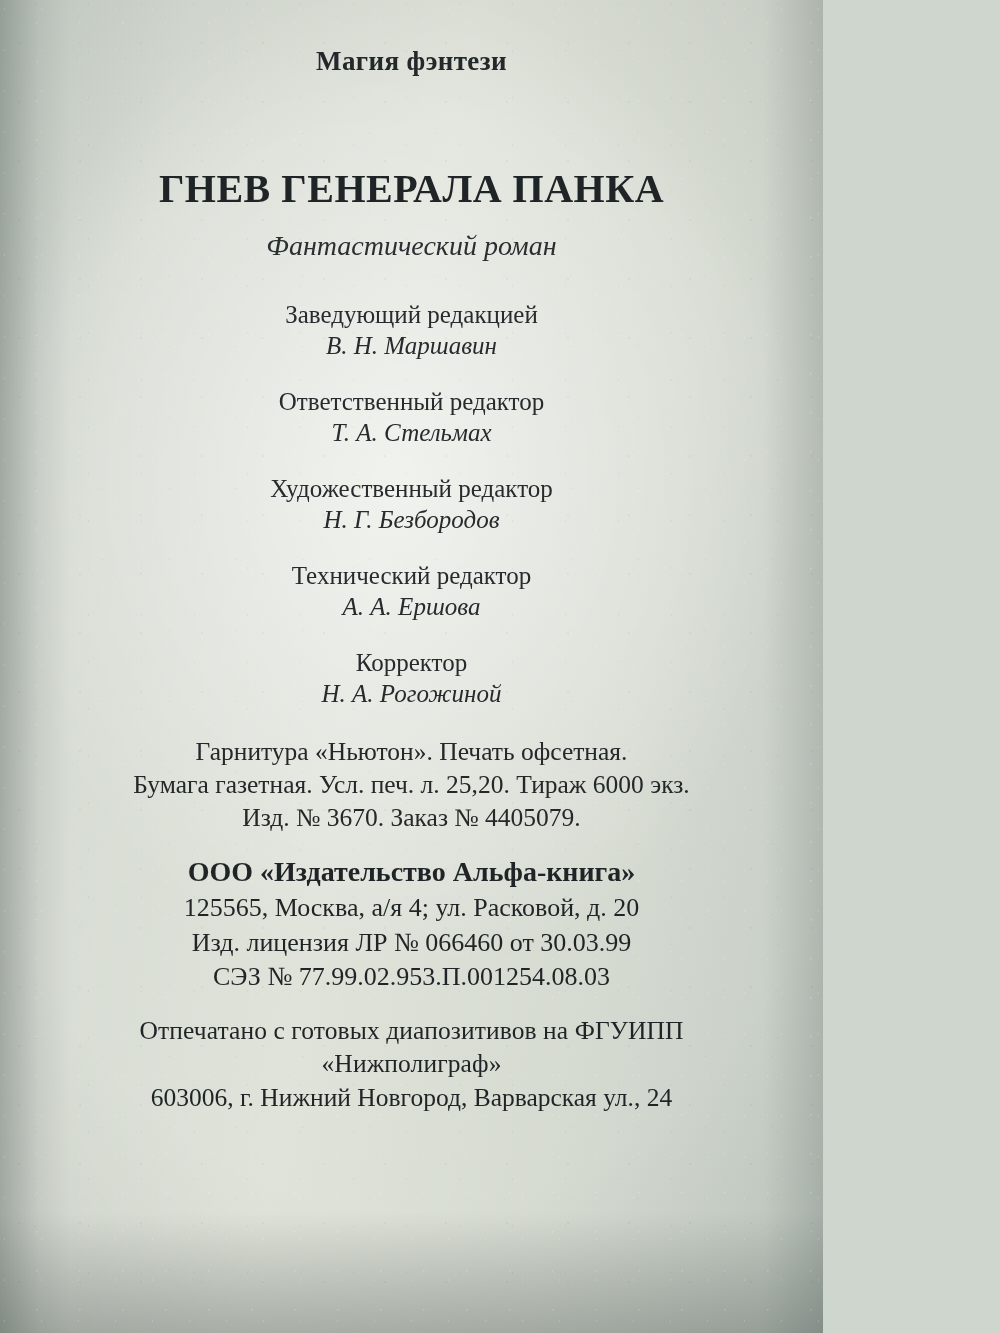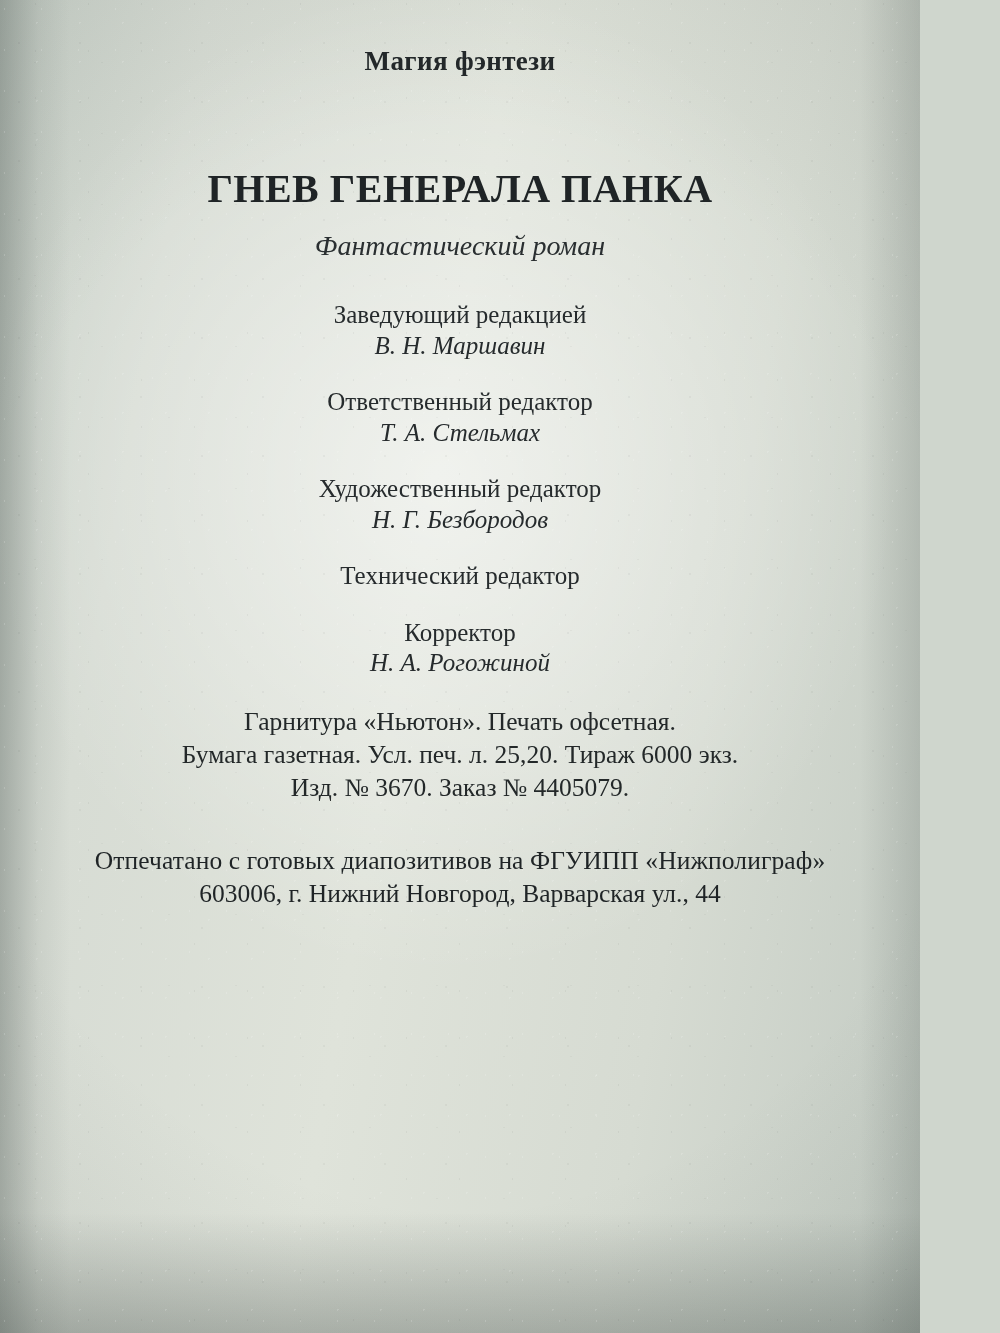--- a/index.html
+++ b/index.html
@@ -11,21 +11,21 @@
     height: 1333px;
     overflow: hidden;
     background: #cfd6cd;
     font-family: "Liberation Serif", serif;
     color: #2b2f2e;
   }
 
   
   .page {
     position: relative;
-    width: 920px;
+    width: 823px;
     height: 1333px;
     box-sizing: border-box;
     background:
       radial-gradient(ellipse 80% 60% at 48% 36%, rgba(255,255,255,0.55) 0%, rgba(255,255,255,0.0) 62%),
       radial-gradient(ellipse 120% 90% at 50% 50%, rgba(0,0,0,0.0) 45%, rgba(60,70,64,0.20) 100%),
       linear-gradient(100deg, #c9d1c9 0%, #d7dcd4 18%, #dfe3da 45%, #d6dbd2 72%, #c2cac2 100%);
     overflow: hidden;
   }
   .page::after {
     
@@ -178,40 +178,47 @@
         <div class="credit-person">Т. А. Стельмах</div>
       </div>
 
       <div class="credit">
         <div class="credit-role">Художественный редактор</div>
         <div class="credit-person">Н. Г. Безбородов</div>
       </div>
 
       <div class="credit">
         <div class="credit-role">Технический редактор</div>
+        <div class="credit-person">А. А. Ершова</div>
       </div>
 
       <div class="credit">
         <div class="credit-role">Корректор</div>
         <div class="credit-person">Н. А. Рогожиной</div>
       </div>
 
 
     </div>
 
     <div class="imprint">
       <div class="imprint-line">Гарнитура «Ньютон». Печать офсетная.</div>
       <div class="imprint-line">Бумага газетная. Усл. печ. л. 25,20. Тираж 6000 экз.</div>
       <div class="imprint-line">Изд. № 3670. Заказ № 4405079.</div>
     </div>
 
     <div class="block-gap"></div>
 
+    <div class="publisher">
+      <div class="publisher-line strong">ООО «Издательство Альфа-книга»</div>
+      <div class="publisher-line">125565, Москва, а/я 4; ул. Расковой, д. 20</div>
+      <div class="publisher-line">Изд. лицензия ЛР № 066460 от 30.03.99</div>
+      <div class="publisher-line">СЭЗ № 77.99.02.953.П.001254.08.03</div>
+    </div>
 
     <div class="block-gap"></div>
 
     <div class="printer">
       <div class="printer-line first">Отпечатано с готовых диапозитивов на ФГУИПП «Нижполиграф»</div>
-      <div class="printer-line">603006, г. Нижний Новгород, Варварская ул., 44</div>
+      <div class="printer-line">603006, г. Нижний Новгород, Варварская ул., 24</div>
     </div>
 
   </div>
 </div>
 
 </body></html>

